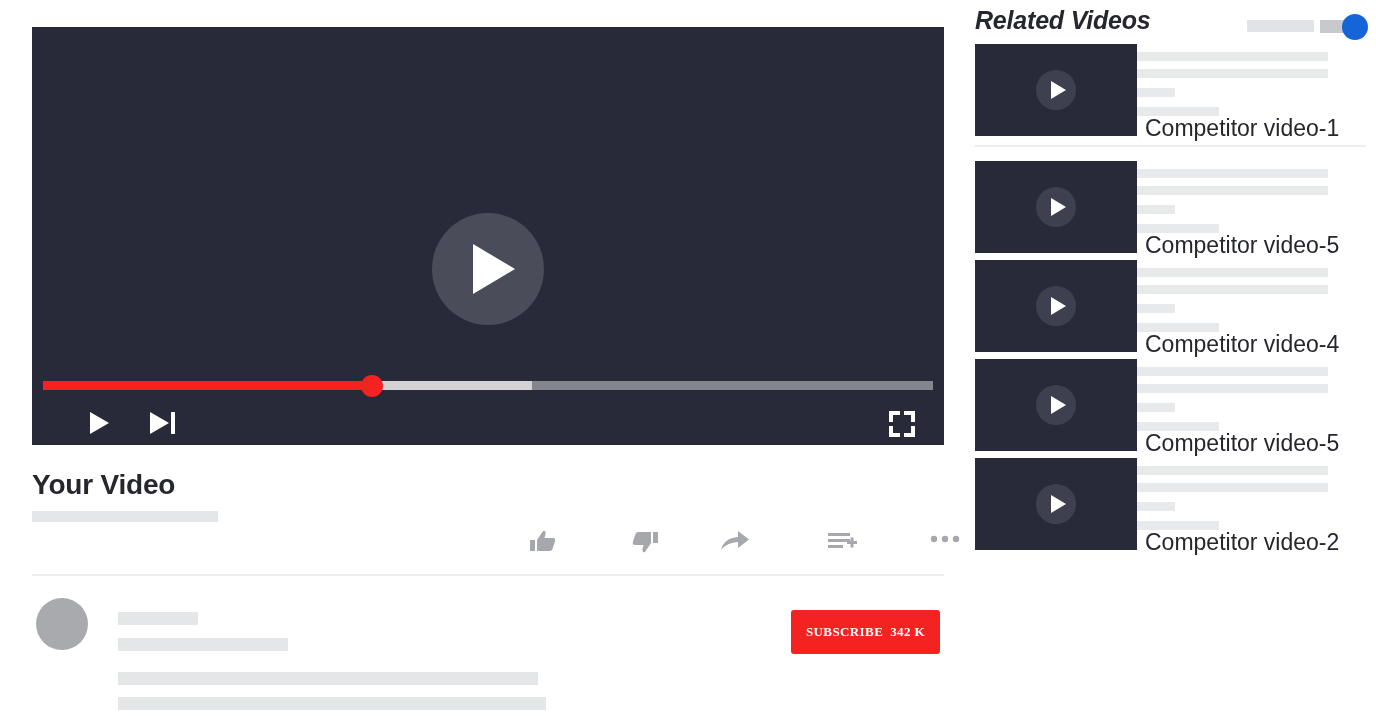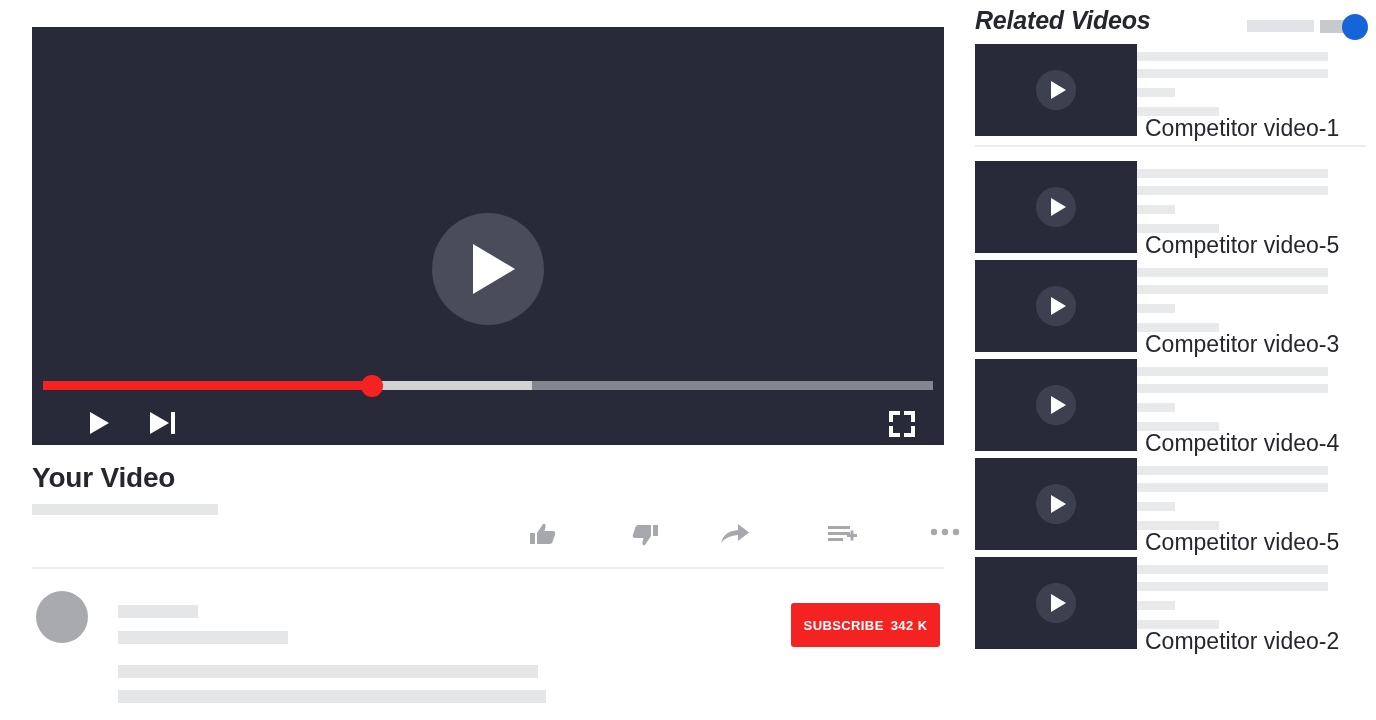--- a/index.html
+++ b/index.html
@@ -102,21 +102,21 @@
   #fullscreen-button i {
     position: absolute; width: 11px; height: 11px; border: 4px solid #ffffff;
   }
   #fullscreen-button i.tl { left:0; top:0;  border-right: none; border-bottom: none; }
   #fullscreen-button i.tr { right:0; top:0; border-left: none;  border-bottom: none; }
   #fullscreen-button i.bl { left:0; bottom:0;border-right: none; border-top: none; }
   #fullscreen-button i.br { right:0; bottom:0;border-left: none; border-top: none; }
 
   
   #video-title {
-    margin-top: 17px;
+    margin-top: 24px;
     font-size: 28px;
     font-weight: bold;
     color: #25262E;
     letter-spacing: -0.2px;
   }
   #title-sub-bar {
     margin-top: 10px;
     width: 186px; height: 11px;
     background: #E5E6E8;
   }
@@ -136,20 +136,21 @@
   }
 
   
   .thumb-svg { display: block; }
 
   
   #channel-row {
     position: relative;
     margin-top: 22px;
     height: 60px;
+    font-family: Liberation Serif, serif;
   }
   #avatar {
     position: absolute; left: 4px; top: 0;
     width: 52px; height: 52px; border-radius: 50%;
     background: #A9AAAE;
   }
   #channel-name-bar {
     position: absolute; left: 86px; top: 14px;
     width: 80px; height: 13px; background: #E5E6E8;
   }
@@ -389,34 +390,20 @@
     </div>
     <div class="related-text">
       <div class="rel-bar b1"></div>
       <div class="rel-bar b2"></div>
       <div class="rel-bar b3"></div>
       <div class="rel-bar b4"></div>
       <div class="related-label">Competitor video-5</div>
     </div>
   </div>
 
-  <div class="related-item">
-    <div class="thumb">
-      <div class="play-circle">
-          <div class="tri"></div>
-        </div>
-    </div>
-    <div class="related-text">
-      <div class="rel-bar b1"></div>
-      <div class="rel-bar b2"></div>
-      <div class="rel-bar b3"></div>
-      <div class="rel-bar b4"></div>
-      <div class="related-label">Competitor video-3</div>
-    </div>
-  </div>
 
   <div class="related-item">
     <div class="thumb">
       <div class="play-circle">
           <div class="tri"></div>
         </div>
     </div>
     <div class="related-text">
       <div class="rel-bar b1"></div>
       <div class="rel-bar b2"></div>

